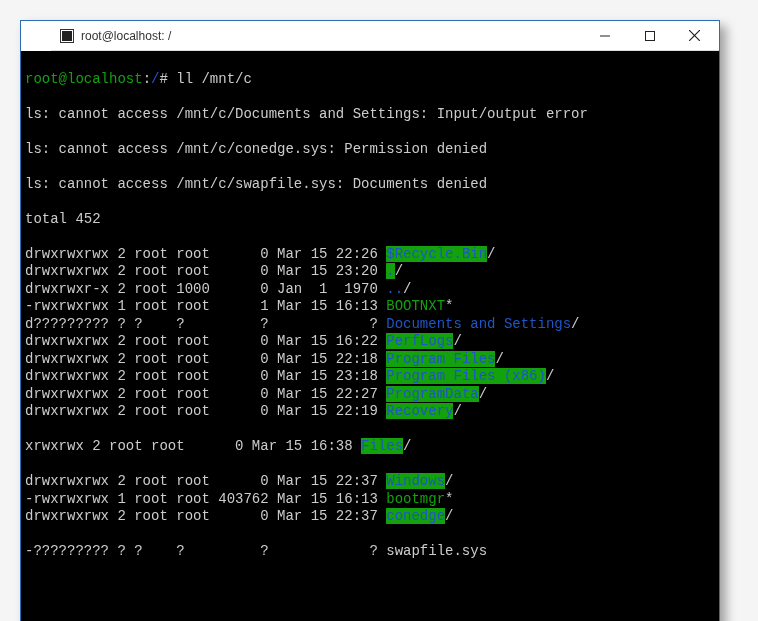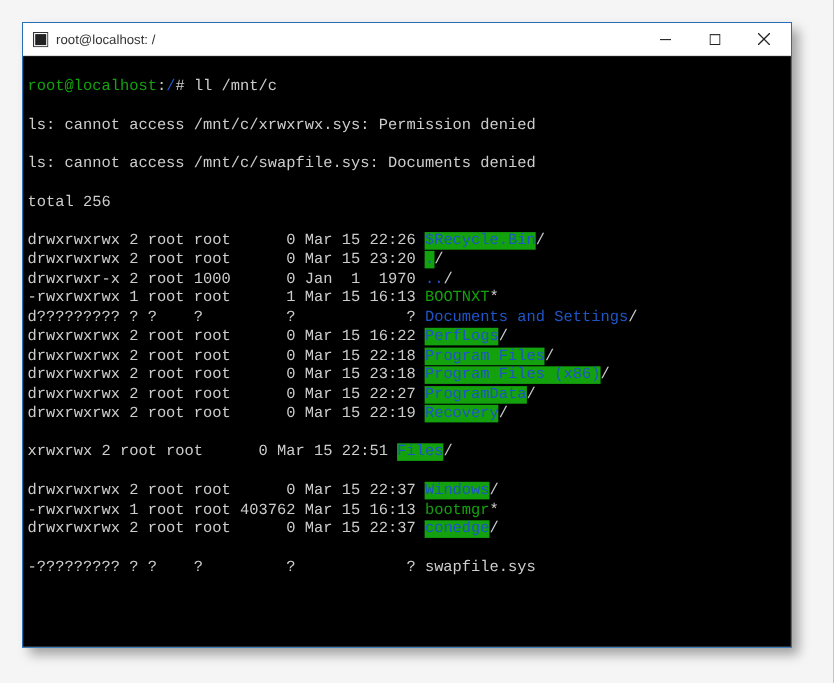--- a/index.html
+++ b/index.html
@@ -14,20 +14,21 @@
       border: 1px solid #2a6fb5;
       box-shadow: 6px 6px 10px rgba(0,0,0,0.35);
     }
     .titlebar {
       height: 30px;
       background: #fff;
       display: flex;
       align-items: center;
       padding: 0 2px 0 8px;
       border-bottom: 1px solid #ddd;
+      margin-left: 30px;
     }
     .titlebar .app-icon {
       width: 16px; height: 16px; margin-right: 6px;
       display: inline-flex; align-items: center; justify-content: center;
       font-size: 12px; color: #555;
     }
     .titlebar .title {
       flex: 1;
       font-family: "Segoe UI", Arial, sans-serif;
       font-size: 12px;
@@ -82,22 +83,23 @@
     <span class="winbtn">
       <svg width="11" height="11">
           <line x1="0" y1="0" x2="11" y2="11" stroke="#222" stroke-width="1.2"></line>
           <line x1="11" y1="0" x2="0" y2="11" stroke="#222" stroke-width="1.2"></line>
         </svg>
     </span>
   </div>
 
   <div class="terminal">
 <div class="line"><span class="green">root@localhost</span><span>:</span><span class="blue">/</span><span># </span><span>ll /mnt/c</span></div>
-<div class="line">ls: cannot access /mnt/c/xrwxrwx.sys: Permission denied</div>
+<div class="line">ls: cannot access /mnt/c/Documents and Settings: Input/output error</div>
+<div class="line">ls: cannot access /mnt/c/conedge.sys: Permission denied</div>
 <div class="line">ls: cannot access /mnt/c/swapfile.sys: Documents denied</div>
-<div class="line">total 256</div>
+<div class="line">total 452</div>
 <div id="rows-container"><div class="line"><span>drwxrwxrwx 2 root root      0 Mar 15 22:26 </span><span class="green-bg">$Recycle.Bin</span><span>/</span></div><div class="line"><span>drwxrwxrwx 2 root root      0 Mar 15 23:20 </span><span class="green-bg">.</span><span>/</span></div><div class="line"><span>drwxrwxr-x 2 root 1000      0 Jan  1  1970 </span><span class="blue">..</span><span>/</span></div><div class="line"><span>-rwxrwxrwx 1 root root      1 Mar 15 16:13 </span><span class="green">BOOTNXT</span><span>*</span></div><div class="line"><span>d????????? ? ?    ?         ?            ? </span><span class="blue">Documents and Settings</span><span>/</span></div><div class="line"><span>drwxrwxrwx 2 root root      0 Mar 15 16:22 </span><span class="green-bg">PerfLogs</span><span>/</span></div><div class="line"><span>drwxrwxrwx 2 root root      0 Mar 15 22:18 </span><span class="green-bg">Program Files</span><span>/</span></div><div class="line"><span>drwxrwxrwx 2 root root      0 Mar 15 23:18 </span><span class="green-bg">Program Files (x86)</span><span>/</span></div><div class="line"><span>drwxrwxrwx 2 root root      0 Mar 15 22:27 </span><span class="green-bg">ProgramData</span><span>/</span></div><div class="line"><span>drwxrwxrwx 2 root root      0 Mar 15 22:19 </span><span class="green-bg">Recovery</span><span>/</span></div></div>
-<div class="line"><span>xrwxrwx 2 root root      0 Mar 15 22:51 </span><span class="green-bg">Files</span><span>/</span></div>
+<div class="line"><span>xrwxrwx 2 root root      0 Mar 15 16:38 </span><span class="green-bg">Files</span><span>/</span></div>
 <div id="rows2-container"><div class="line"><span>drwxrwxrwx 2 root root      0 Mar 15 22:37 </span><span class="green-bg">Windows</span><span>/</span></div><div class="line"><span>-rwxrwxrwx 1 root root 403762 Mar 15 16:13 </span><span class="green">bootmgr</span><span>*</span></div><div class="line"><span>drwxrwxrwx 2 root root      0 Mar 15 22:37 </span><span class="green-bg">conedge</span><span>/</span></div></div>
 <div class="line">-????????? ? ?    ?         ?            ? swapfile.sys</div>
 
   </div>
 </div>
 
 </body></html>

